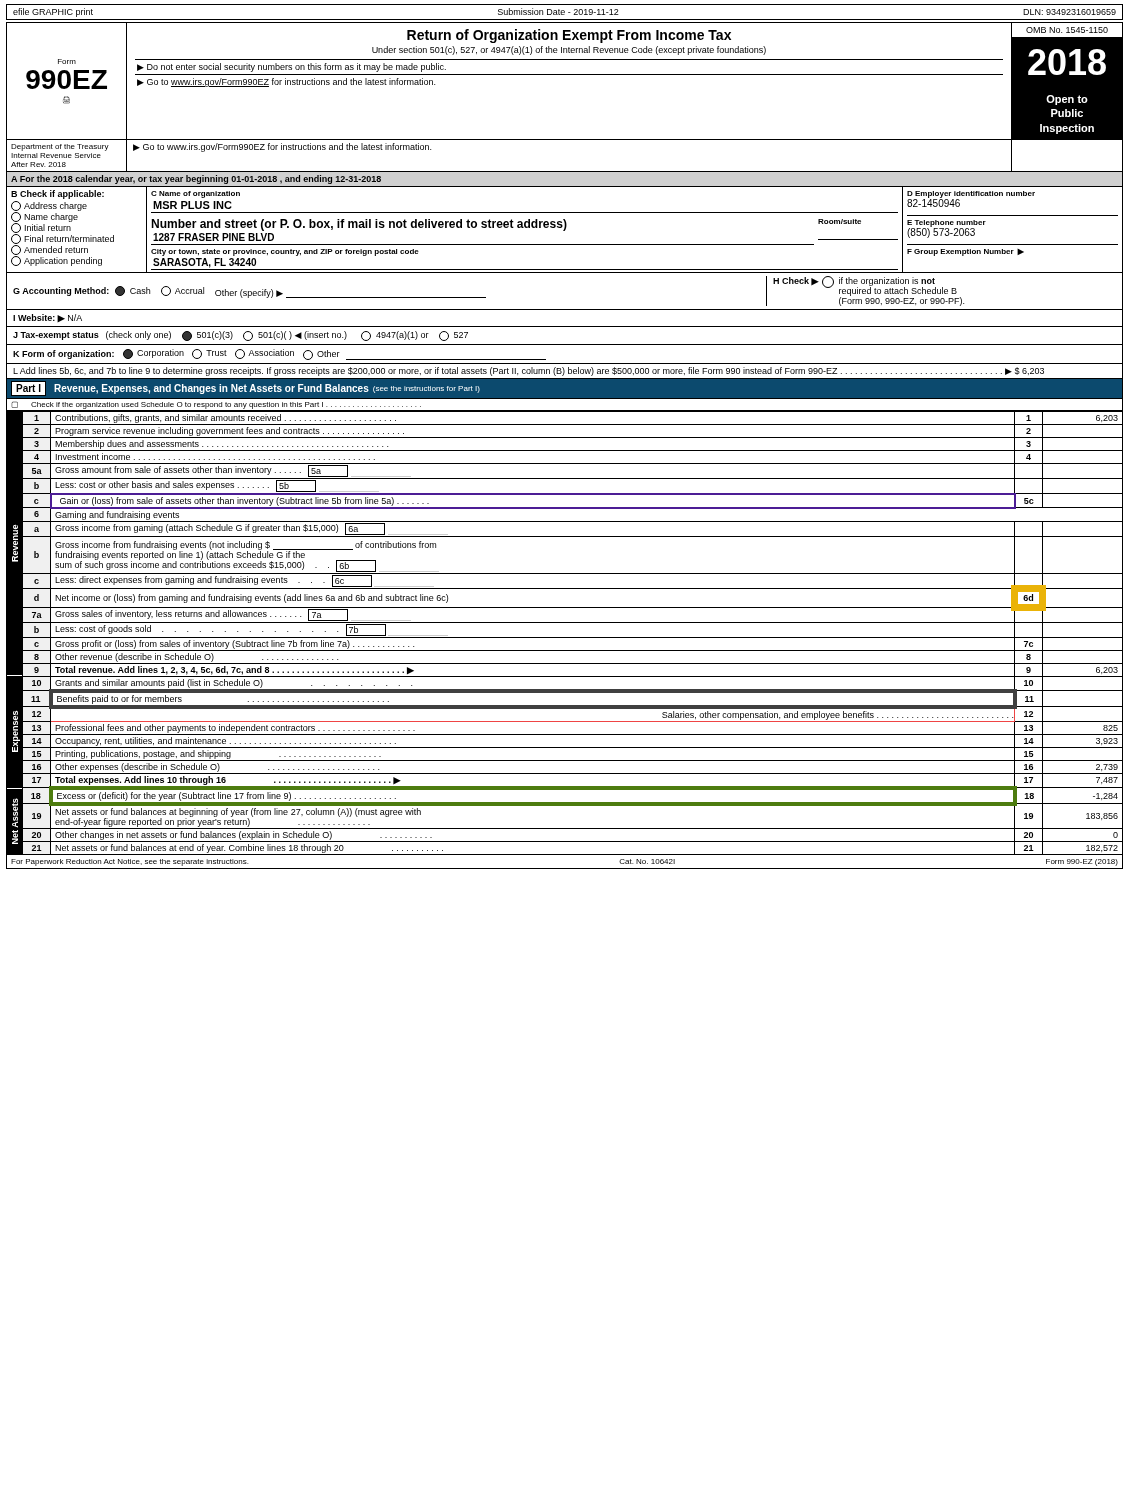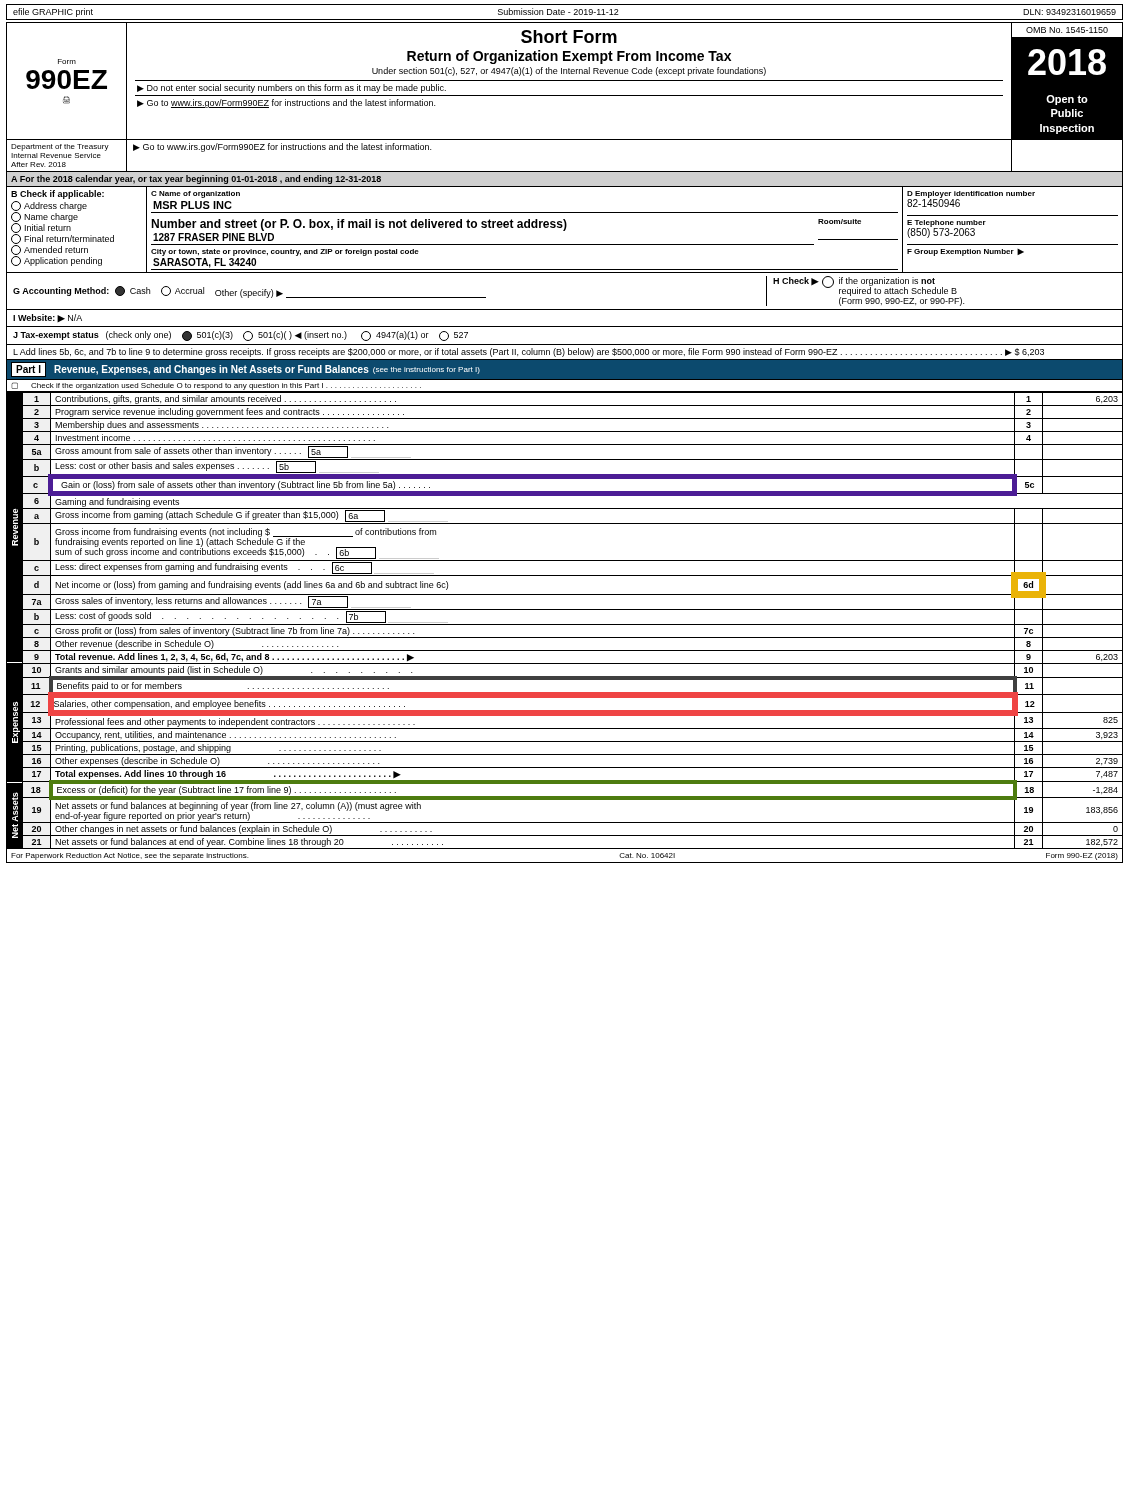--- a/index.html
+++ b/index.html
@@ -293,21 +293,20 @@
     <span>DLN: 93492316019659</span>
   </div>
 
   <div class="main-header">
     <div class="form-number-section">
       <div class="form-label">Form</div>
       <div class="form-990ez">990EZ</div>
       <div style="font-size:7px; text-align:center; margin-top:2px;">🖨</div>
     </div>
     <div class="center-header">
-      <div class="short-form-title">Short Form</div>
       <div class="return-title">Return of Organization Exempt From Income Tax</div>
       <div class="subtitle">Under section 501(c), 527, or 4947(a)(1) of the Internal Revenue Code (except private foundations)</div>
       <div class="public-notice">▶ Do not enter social security numbers on this form as it may be made public.</div>
       <div style="font-size:9px; padding:2px; border-top:1px solid #000;">
         ▶ Go to <u>www.irs.gov/Form990EZ</u> for instructions and the latest information.
       </div>
     </div>
     <div class="year-section">
       <div class="omb-number">OMB No. 1545-1150</div>
       <div class="year-box">2018</div>
@@ -440,20 +439,40 @@
     <span style="margin-left:12px;">
       <span style="display:inline-block; width:10px; height:10px; border:1px solid #000; border-radius:50%; margin-right:2px; vertical-align:middle;"></span>
       4947(a)(1) or
     </span>
     <span style="margin-left:8px;">
       <span style="display:inline-block; width:10px; height:10px; border:1px solid #000; border-radius:50%; margin-right:2px; vertical-align:middle;"></span>
       527
     </span>
   </div>
 
+  <div class="k-row">
+    <strong>K Form of organization:</strong>
+    <span style="margin-left:8px;">
+      <span style="display:inline-block; width:10px; height:10px; border:1px solid #000; border-radius:50%; background:#333; margin-right:2px; vertical-align:middle;"></span>
+      Corporation
+    </span>
+    <span style="margin-left:8px;">
+      <span style="display:inline-block; width:10px; height:10px; border:1px solid #000; border-radius:50%; margin-right:2px; vertical-align:middle;"></span>
+      Trust
+    </span>
+    <span style="margin-left:8px;">
+      <span style="display:inline-block; width:10px; height:10px; border:1px solid #000; border-radius:50%; margin-right:2px; vertical-align:middle;"></span>
+      Association
+    </span>
+    <span style="margin-left:8px;">
+      <span style="display:inline-block; width:10px; height:10px; border:1px solid #000; border-radius:50%; margin-right:2px; vertical-align:middle;"></span>
+      Other
+      <span style="display:inline-block; border-bottom:1px solid #000; width:200px; height:12px; vertical-align:bottom; margin-left:4px;"></span>
+    </span>
+  </div>
 
   <div class="l-row">
     <span>L Add lines 5b, 6c, and 7b to line 9 to determine gross receipts. If gross receipts are $200,000 or more, or if total assets (Part II, column (B) below) are $500,000 or more, file Form 990 instead of Form 990-EZ . . . . . . . . . . . . . . . . . . . . . . . . . . . . . . . . . ▶ $ 6,203</span>
   </div>
 
   <div class="part-header">
     <span class="part-label">Part I</span>
     <span>Revenue, Expenses, and Changes in Net Assets or Fund Balances</span>
     <span style="font-size:8px; font-weight:normal; margin-left:4px;">(see the instructions for Part I)</span>
   </div>
@@ -510,21 +529,21 @@
         <td style="width:28px; text-align:center; font-weight:bold; border:1px solid #000; padding:1px 3px; background:#f0f0f0;">b</td>
         <td style="border:1px solid #000; padding:1px 4px;">Less: cost or other basis and sales expenses . . . . . . .
           <span style="display:inline-block; border:1px solid #000; padding:0 2px; min-width:40px; height:12px; margin-left:4px; vertical-align:middle;">5b</span>
           <span style="display:inline-block; border-bottom:1px solid #ccc; width:60px; height:12px; vertical-align:bottom;"></span>
         </td>
         <td style="width:28px; text-align:center; font-weight:bold; border:1px solid #000; padding:1px 3px;"></td>
         <td style="width:80px; text-align:right; border:1px solid #000; padding:1px 4px;"></td>
       </tr>
       <tr>
         <td style="width:28px; text-align:center; font-weight:bold; border:1px solid #000; padding:1px 3px; background:#f0f0f0;">c</td>
-        <td style="border:5px solid #4c1d95; padding:1px 8px;">Gain or (loss) from sale of assets other than inventory (Subtract line 5b from line 5a) . . . . . . .</td>
+        <td style="border:2px solid #4c1d95; padding:1px 8px;">Gain or (loss) from sale of assets other than inventory (Subtract line 5b from line 5a) . . . . . . .</td>
         <td style="width:28px; text-align:center; font-weight:bold; border:1px solid #000; padding:1px 3px;">5c</td>
         <td style="width:80px; text-align:right; border:1px solid #000; padding:1px 4px;"></td>
       </tr>
       <tr>
         <td style="width:28px; text-align:center; font-weight:bold; border:1px solid #000; padding:1px 3px; background:#f0f0f0;">6</td>
         <td colspan="3" style="border:1px solid #000; padding:1px 4px;">Gaming and fundraising events</td>
       </tr>
       <tr>
         <td style="width:28px; text-align:center; font-weight:bold; border:1px solid #000; padding:1px 3px; background:#f0f0f0;">a</td>
         <td style="border:1px solid #000; padding:1px 4px;">Gross income from gaming (attach Schedule G if greater than $15,000)
@@ -607,21 +626,21 @@
         <td style="width:80px; text-align:right; border:1px solid #000; padding:1px 4px;"></td>
       </tr>
       <tr>
         <td style="width:28px; text-align:center; font-weight:bold; border:1px solid #000; padding:1px 3px; background:#f0f0f0;">11</td>
         <td style="border:4px solid #404040; padding:1px 4px;">Benefits paid to or for members &nbsp;&nbsp;&nbsp;&nbsp;&nbsp;&nbsp;&nbsp;&nbsp;&nbsp;&nbsp;&nbsp;&nbsp;&nbsp;&nbsp;&nbsp;&nbsp;&nbsp;&nbsp;&nbsp;&nbsp;&nbsp;&nbsp;&nbsp;&nbsp; . . . . . . . . . . . . . . . . . . . . . . . . . . . . .</td>
         <td style="width:28px; text-align:center; font-weight:bold; border:1px solid #000; padding:1px 3px;">11</td>
         <td style="width:80px; text-align:right; border:1px solid #000; padding:1px 4px;"></td>
       </tr>
       <tr>
         <td style="width:28px; text-align:center; font-weight:bold; border:1px solid #000; padding:1px 3px; background:#f0f0f0;">12</td>
-        <td style="border:6px solid #ef4444; padding:1px 0;">Salaries, other compensation, and employee benefits . . . . . . . . . . . . . . . . . . . . . . . . . . . .</td>
+        <td style="border:1px solid #ef4444; padding:1px 0;text-align:right;">Salaries, other compensation, and employee benefits . . . . . . . . . . . . . . . . . . . . . . . . . . . .</td>
         <td style="width:28px; text-align:center; font-weight:bold; border:1px solid #000; padding:1px 3px;">12</td>
         <td style="width:80px; text-align:right; border:1px solid #000; padding:1px 4px;"></td>
       </tr>
       <tr>
         <td style="width:28px; text-align:center; font-weight:bold; border:1px solid #000; padding:1px 3px; background:#f0f0f0;">13</td>
         <td style="border:1px solid #000; padding:1px 4px;">Professional fees and other payments to independent contractors . . . . . . . . . . . . . . . . . . . .</td>
         <td style="width:28px; text-align:center; font-weight:bold; border:1px solid #000; padding:1px 3px;">13</td>
         <td style="width:80px; text-align:right; border:1px solid #000; padding:1px 4px;">825</td>
       </tr>
       <tr>

